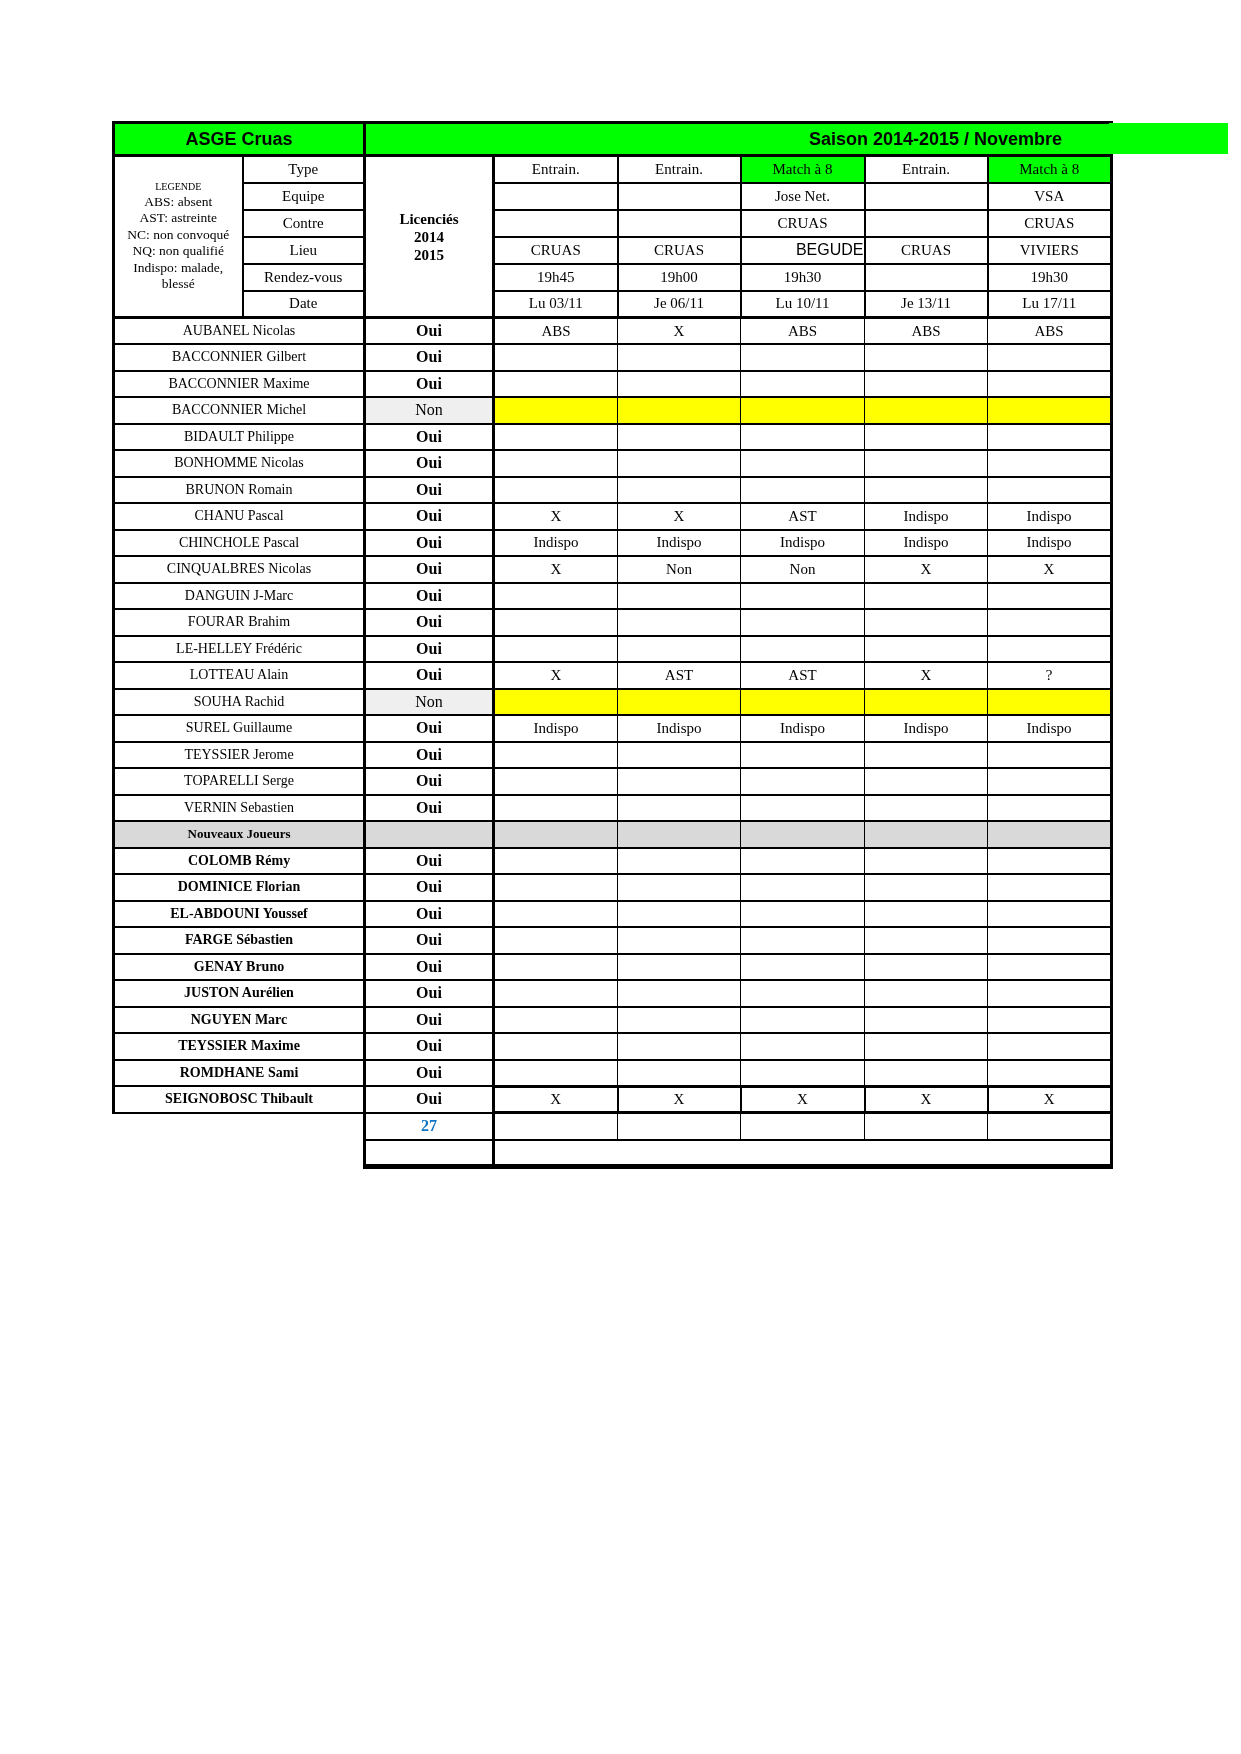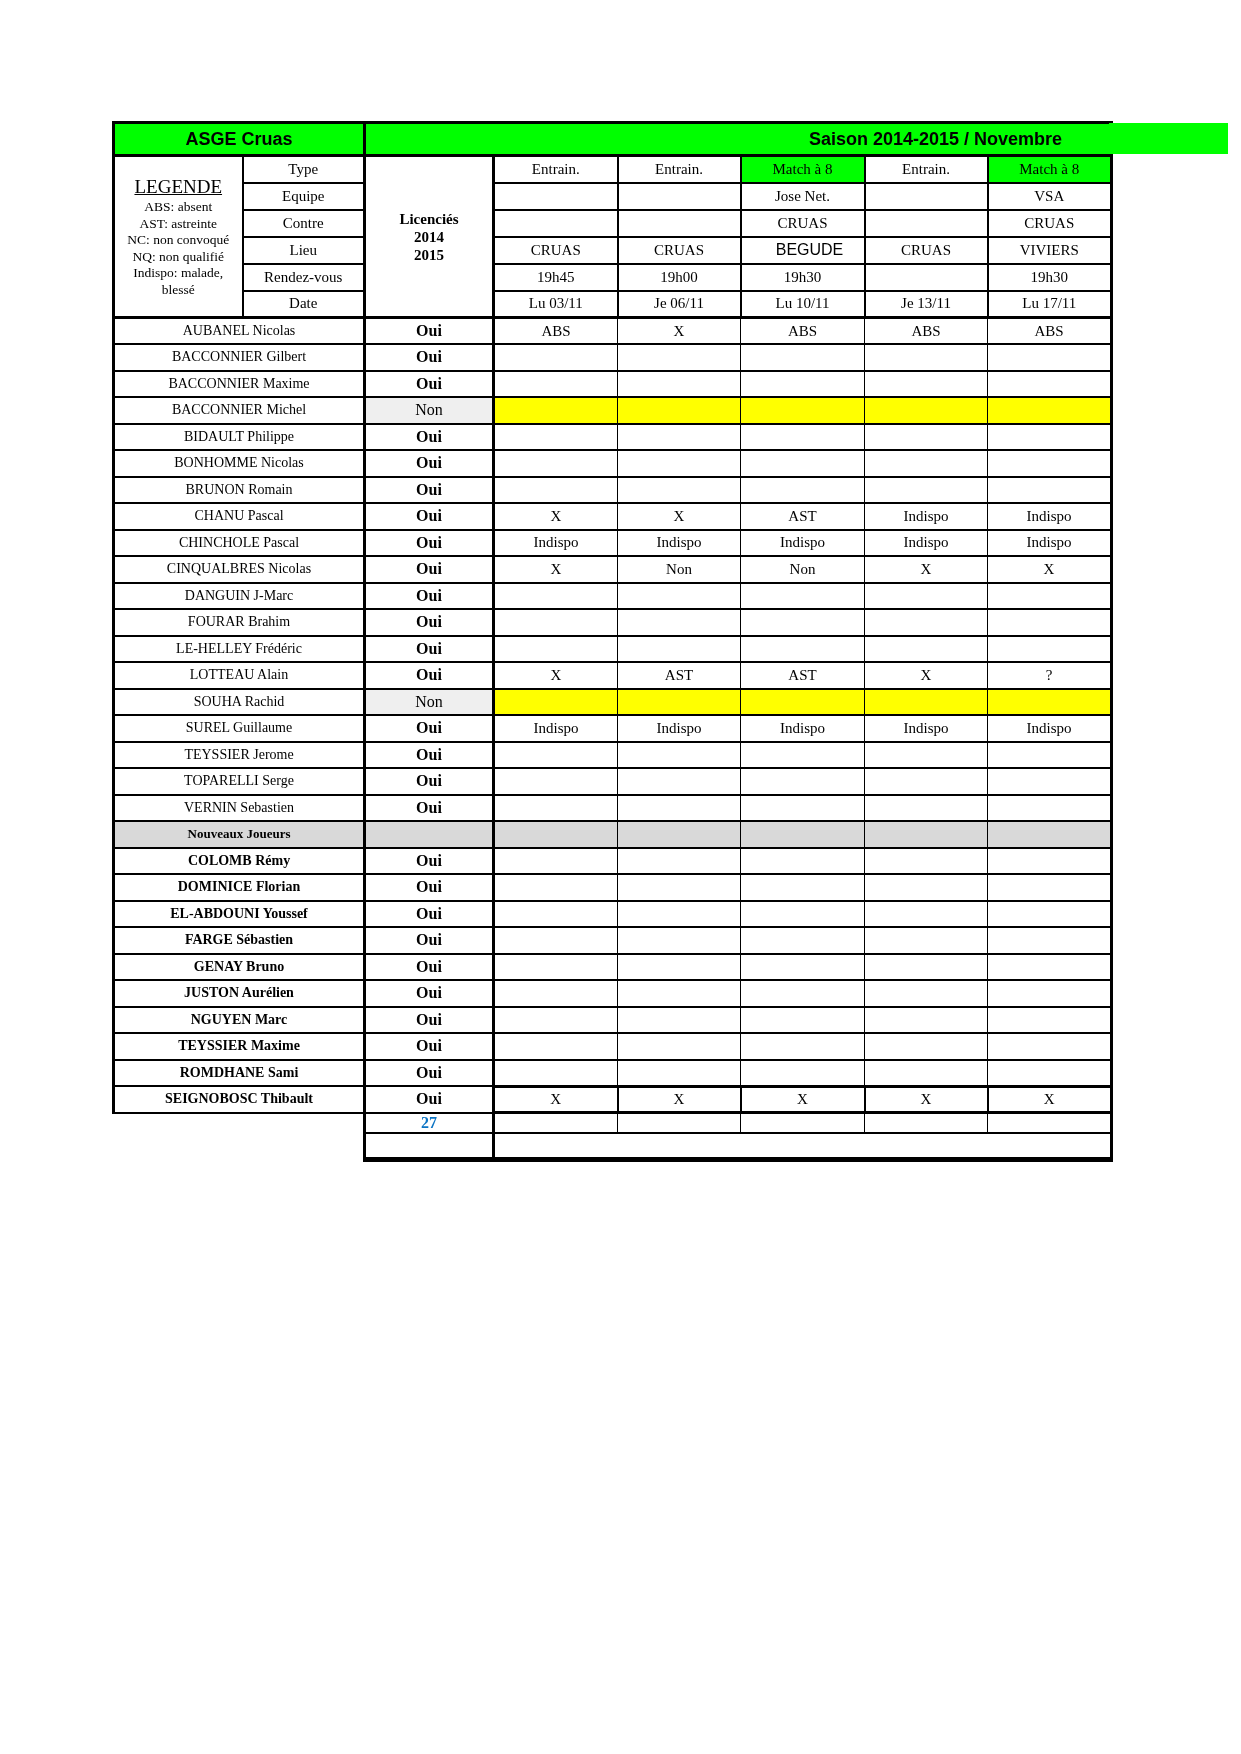--- a/index.html
+++ b/index.html
@@ -16,45 +16,45 @@
   td{border:2px solid #000;padding:0;text-align:center;vertical-align:middle;
      font-size:15px;overflow:hidden;white-space:nowrap;}
   
   .title-row td{border-width:3px;height:30px;background:var(--green);
      font-family:"Liberation Sans","DejaVu Sans",sans-serif;font-weight:bold;font-size:18px;}
   .season{text-align:right;padding-right:48px;}
   
   .hrow{height:27px;}
   .legend{border-left-width:3px;border-bottom-width:3px;white-space:normal;
      font-size:13.5px;line-height:1.22;vertical-align:middle;padding:1px 2px;}
-  .legend-head{text-decoration:underline;font-size:19px;margin-bottom:1px;}
+  .legend-head{font-size:10px;margin-bottom:1px;}
   .rlabel{font-size:15px;}
   .lic-head{border-left-width:3px;border-right-width:3px;border-bottom-width:3px;
      font-weight:bold;font-size:15px;line-height:1.2;}
   .hd{border-width:2px;}
   .hd.green{background:var(--green);}
   .hd:last-child{border-right-width:3px;}
-  .lieu-left{text-align:center;padding-left:14px;
+  .lieu-left{text-align:right;padding-left:14px;
      font-family:"Liberation Sans","DejaVu Sans",sans-serif;font-size:16px;}
   .drow td{border-bottom-width:3px;margin-left:37px;}
   
   tbody tr{height:26.5px;}
   .ncell{border-left-width:3px;border-right-width:3px;font-size:14px;}
   .bname{font-weight:bold;}
   .lcell{border-right-width:3px;font-size:16px;}
   .oui{font-weight:bold;}
   .non{background:var(--nongray);}
   .dcell{border-left-width:1px;border-right-width:1px;font-size:15px;}
   .dcell.dlast{border-right-width:3px;}
   .yellow{background:var(--yellow);}
   .section td{background:var(--secgray);font-weight:bold;font-size:13px;height:22px;margin-top:28px;}
   .emph .dcell{border-width:3px 2px;}
   .emph .dcell.dlast{border-right-width:3px;}
   
-  .frow{height:20px;}
+  .frow{height:27px;}
   .noborder{border:none;background:transparent;}
   .count-cell{border-left-width:3px;border-right-width:3px;
      font-weight:bold;font-size:16px;color:var(--blue);}
   .fcell{border-left-width:1px;border-right-width:1px;}
   .fcell.dlast{border-right-width:3px;}
   .lrow{height:27px;}
   .lic-last{border-left-width:3px;border-right-width:3px;border-bottom-width:5px;}
   .merged-last{border-right-width:3px;border-bottom-width:5px;}
 </style>
 </head>

